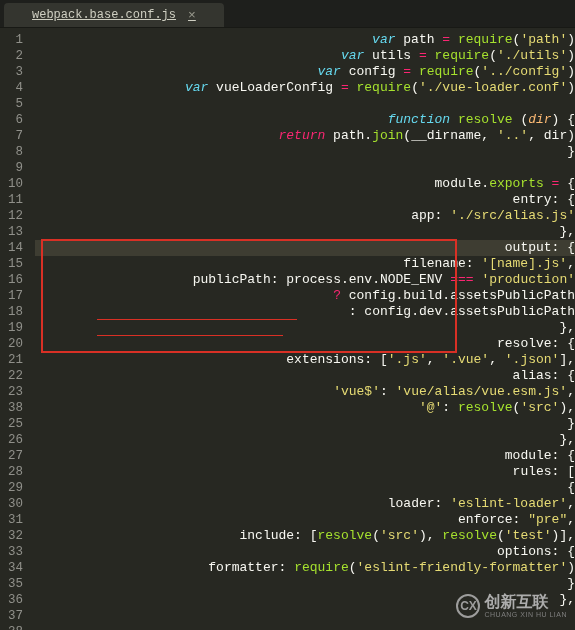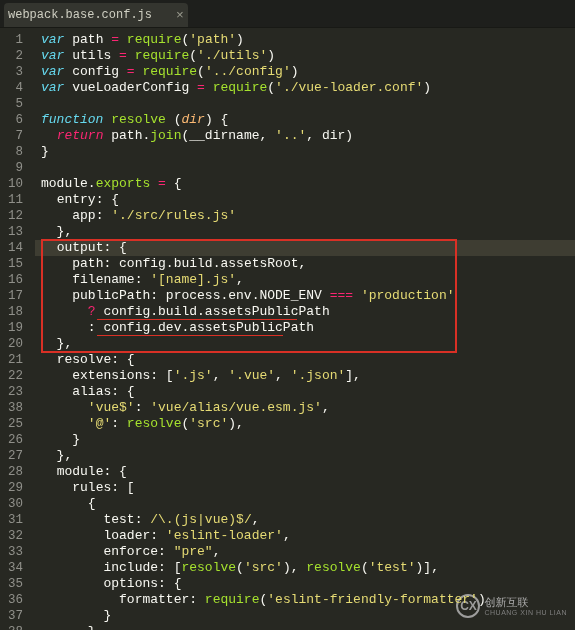--- a/index.html
+++ b/index.html
@@ -16,28 +16,29 @@
 .tab-bar {
   background: #1e1f1c;
   height: 28px;
   display: flex;
   align-items: flex-end;
   border-bottom: 1px solid #181915;
 }
 .tab {
   background: #34352f;
   color: #cfcfc2;
-  padding: 5px 4px;
+  padding: 5px 28px;
   font-size: 12px;
   display: flex;
   align-items: center;
-  gap: 24px;
+  gap: 12px;
   border-top-left-radius: 4px;
   border-top-right-radius: 4px;
   margin-left: 4px;
+  text-decoration: underline;
 }
 .tab-close {
   color: #9a9a8e;
   cursor: pointer;
   font-size: 13px;
   line-height: 1;
 }
 .editor {
   display: flex;
   height: calc(100% - 28px);
@@ -51,20 +52,21 @@
   font-size: 12.5px;
   line-height: 16px;
   min-width: 34px;
 }
 .gutter .ln { height: 16px; }
 .code {
   padding: 4px 0 4px 6px;
   position: relative;
   flex: 1;
   line-height: 16px;
+  text-align: right;
 }
 .code-line { height: 16px; white-space: pre; }
 .kw { color: #f92672; font-style: italic; margin-top: 20px; }
 .op { color: #f92672; }
 .fn { color: #a6e22e; }
 .str { color: #e6db74; }
 .def { color: #66d9ef; font-style: italic; }
 .param { color: #fdba74; font-style: italic; }
 .plain { color: #f8f8f2; }
 .punct { color: #f8f8f2; }
@@ -100,21 +102,21 @@
   color: #bbb;
   font-family: sans-serif;
 }
 .watermark .wm-icon {
   width: 24px; height: 24px;
   border: 2px solid #aaa;
   border-radius: 50%;
   display: flex; align-items: center; justify-content: center;
   color: #aaa; font-weight: bold; font-size: 12px; text-align: right;
 }
-.watermark .wm-text { font-size: 11px; line-height: 1.1; }
+.watermark .wm-text { font-size: 16px; line-height: 1.1; font-weight: bold; }
 .watermark .wm-sub { font-size: 7px; color: #888; letter-spacing: 0.5px; }
 </style>
 </head>
 <body>
 
 <div class="tab-bar">
   <div class="tab">
     <span>webpack.base.conf.js</span>
     <span class="tab-close">×</span>
   </div>
@@ -172,40 +174,38 @@
 <div class="code-line"><span class="def">var</span><span class="plain"> utils </span><span class="op">=</span><span class="fn"> require</span><span class="punct">(</span><span class="str">'./utils'</span><span class="punct">)</span></div>
 <div class="code-line"><span class="def">var</span><span class="plain"> config </span><span class="op">=</span><span class="fn"> require</span><span class="punct">(</span><span class="str">'../config'</span><span class="punct">)</span></div>
 <div class="code-line"><span class="def">var</span><span class="plain"> vueLoaderConfig </span><span class="op">=</span><span class="fn"> require</span><span class="punct">(</span><span class="str">'./vue-loader.conf'</span><span class="punct">)</span></div>
 <div class="code-line"></div>
 <div class="code-line"><span class="def">function</span><span> </span><span class="fn">resolve</span><span> </span><span class="punct">(</span><span class="param">dir</span><span class="punct">) {</span></div>
 <div class="code-line"><span>  </span><span class="kw">return</span><span class="plain"> path.</span><span class="fn">join</span><span class="plain">(__dirname, </span><span class="str">'..'</span><span class="plain">, dir)</span></div>
 <div class="code-line"><span class="punct">}</span></div>
 <div class="code-line"></div>
 <div class="code-line"><span class="plain">module.</span><span class="fn">exports</span><span> </span><span class="op">=</span><span class="punct"> {</span></div>
 <div class="code-line"><span>  </span><span class="plain">entry</span><span class="punct">: {</span></div>
-<div class="code-line"><span>    </span><span class="plain">app</span><span class="punct">: </span><span class="str">'./src/rules.js'</span></div>
+<div class="code-line"><span>    </span><span class="plain">app</span><span class="punct">: </span><span class="str">'./src/alias.js'</span></div>
 <div class="code-line"><span class="punct">  },</span></div>
 <div class="code-line"><span>  </span><span class="plain">output</span><span class="punct">: {</span></div>
-<div class="code-line"><span>    </span><span class="plain">path</span><span class="plain">: config.build.assetsRoot,</span></div>
 <div class="code-line"><span>    </span><span class="plain">filename</span><span class="punct">: </span><span class="str">'[name].js'</span><span class="punct">,</span></div>
 <div class="code-line"><span>    </span><span class="plain">publicPath</span><span class="plain">: process.env.NODE_ENV </span><span class="op">===</span><span> </span><span class="str">'production'</span></div>
 <div class="code-line"><span>      </span><span class="op">?</span><span class="plain"> config.build.assetsPublicPath</span></div>
 <div class="code-line"><span>      </span><span class="punct">:</span><span class="plain"> config.dev.assetsPublicPath</span></div>
 <div class="code-line"><span class="punct">  },</span></div>
 <div class="code-line"><span>  </span><span class="plain">resolve</span><span class="punct">: {</span></div>
 <div class="code-line"><span>    </span><span class="plain">extensions</span><span class="punct">: [</span><span class="str">'.js'</span><span class="punct">, </span><span class="str">'.vue'</span><span class="punct">, </span><span class="str">'.json'</span><span class="punct">],</span></div>
 <div class="code-line"><span>    </span><span class="plain">alias</span><span class="punct">: {</span></div>
 <div class="code-line"><span>      </span><span class="str">'vue$'</span><span class="punct">: </span><span class="str">'vue/alias/vue.esm.js'</span><span class="punct">,</span></div>
 <div class="code-line"><span>      </span><span class="str">'@'</span><span class="punct">: </span><span class="fn">resolve</span><span class="punct">(</span><span class="str">'src'</span><span class="punct">),</span></div>
 <div class="code-line"><span class="punct">    }</span></div>
 <div class="code-line"><span class="punct">  },</span></div>
 <div class="code-line"><span>  </span><span class="plain">module</span><span class="punct">: {</span></div>
 <div class="code-line"><span>    </span><span class="plain">rules</span><span class="punct">: [</span></div>
 <div class="code-line"><span class="punct">      {</span></div>
-<div class="code-line"><span>        </span><span class="plain">test</span><span class="punct">: </span><span class="str">/\.(js|vue)$/</span><span class="punct">,</span></div>
 <div class="code-line"><span>        </span><span class="plain">loader</span><span class="punct">: </span><span class="str">'eslint-loader'</span><span class="punct">,</span></div>
 <div class="code-line"><span>        </span><span class="plain">enforce</span><span class="punct">: </span><span class="str">"pre"</span><span class="punct">,</span></div>
 <div class="code-line"><span>        </span><span class="plain">include</span><span class="punct">: [</span><span class="fn">resolve</span><span class="punct">(</span><span class="str">'src'</span><span class="punct">), </span><span class="fn">resolve</span><span class="punct">(</span><span class="str">'test'</span><span class="punct">)],</span></div>
 <div class="code-line"><span>        </span><span class="plain">options</span><span class="punct">: {</span></div>
 <div class="code-line"><span>          </span><span class="plain">formatter</span><span class="punct">: </span><span class="fn">require</span><span class="punct">(</span><span class="str">'eslint-friendly-formatter'</span><span class="punct">)</span></div>
 <div class="code-line"><span class="punct">        }</span></div>
 <div class="code-line"><span class="punct">      },</span></div>
     </div>
   </div>
 </div>

